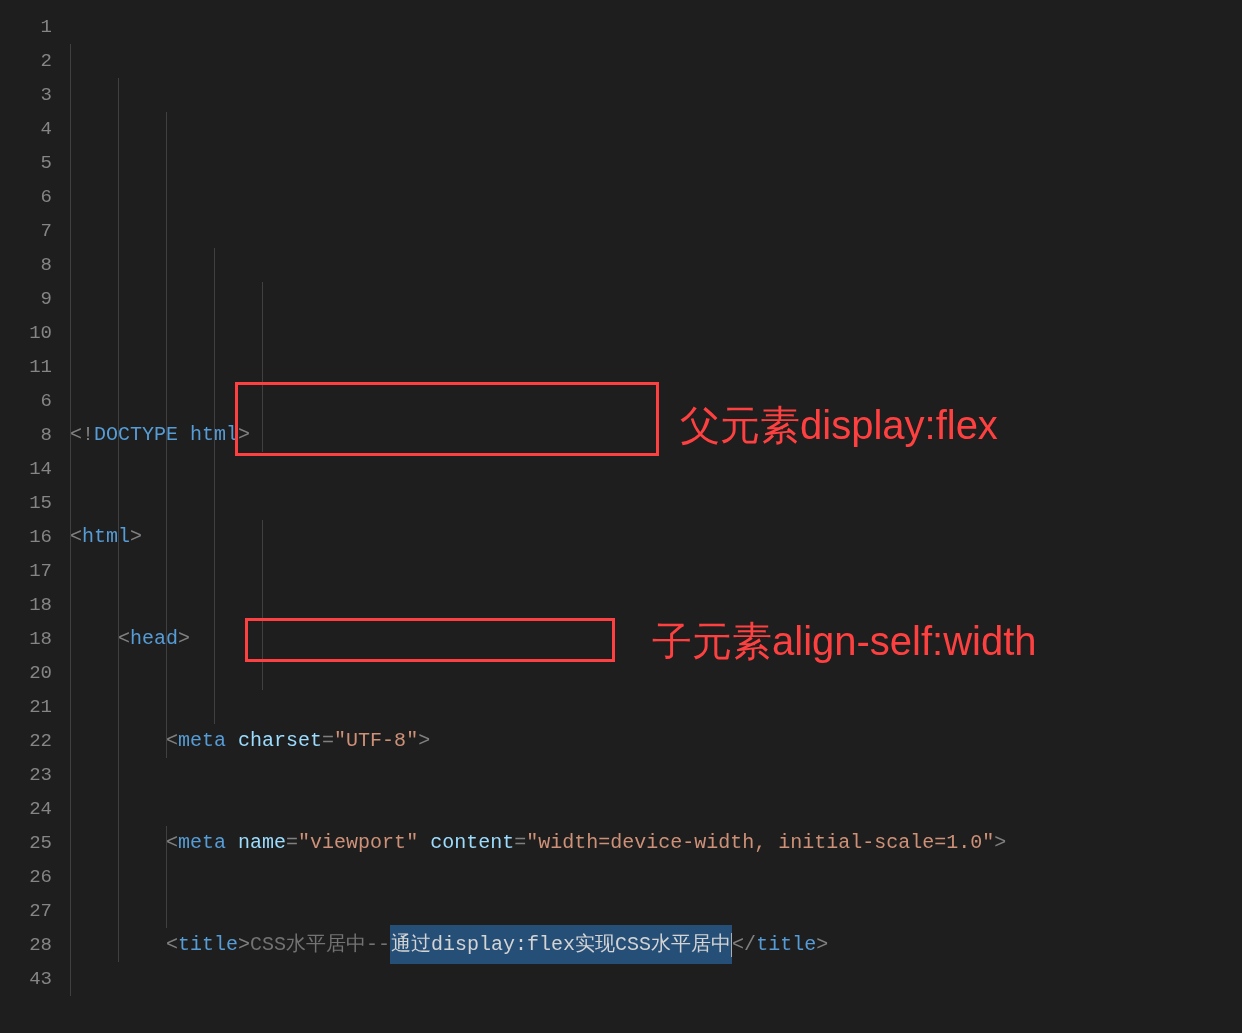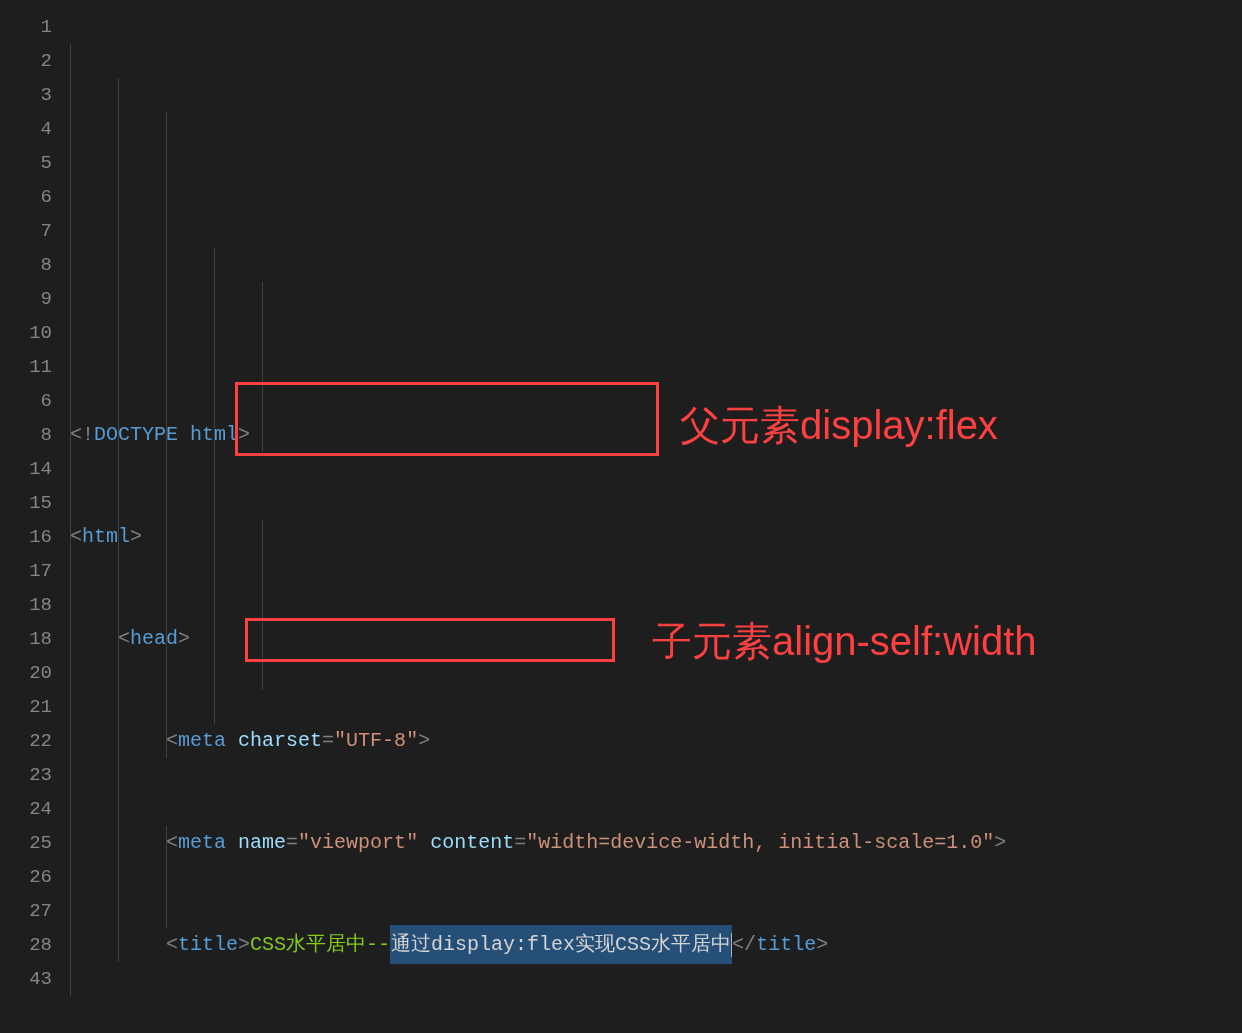--- a/index.html
+++ b/index.html
@@ -40,21 +40,21 @@
       width: 1px;
       background: #404040;
       top: 0;
       bottom: 0;
     }
     
     .pn { color: #808080; }      
     .tag { color: #569cd6; }     
     .attr { color: #9cdcfe; text-align: right; }    
     .str { color: #ce9178; }     
-    .txt { color: #84cc16; }     
+    .txt { color: #737373; }     
     .highlight {
       background: #264f78;
       color: #d4d4d4;
       padding: 8px 1px;
     }
     .cursor {
       display: inline-block;
       width: 1px;
       height: 24px;
       background: #aeafad;

